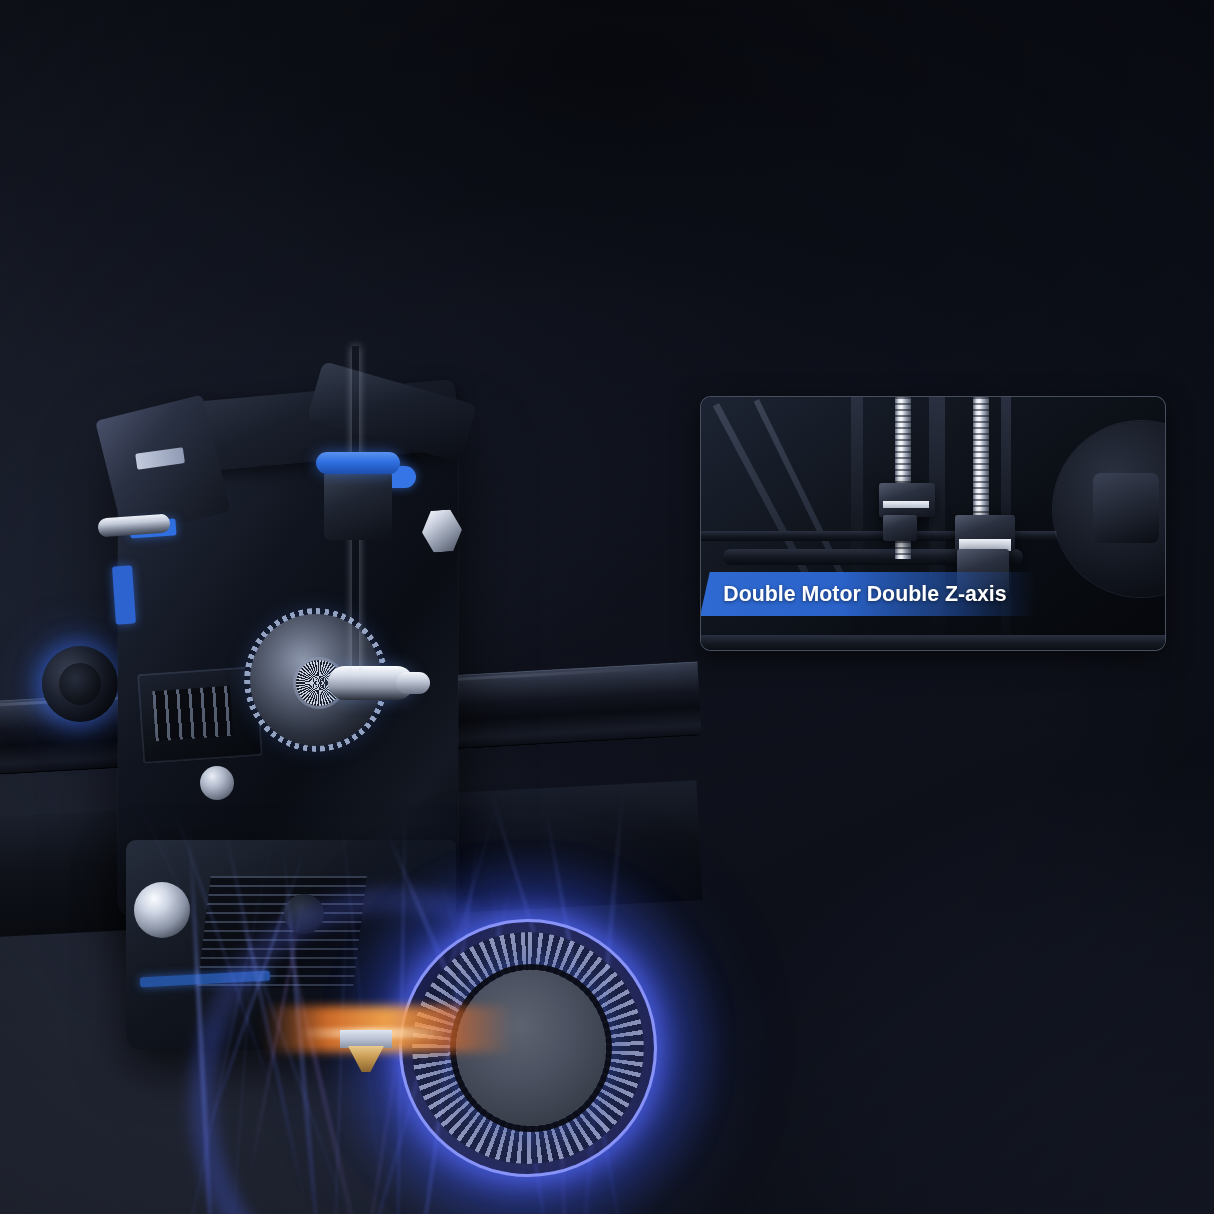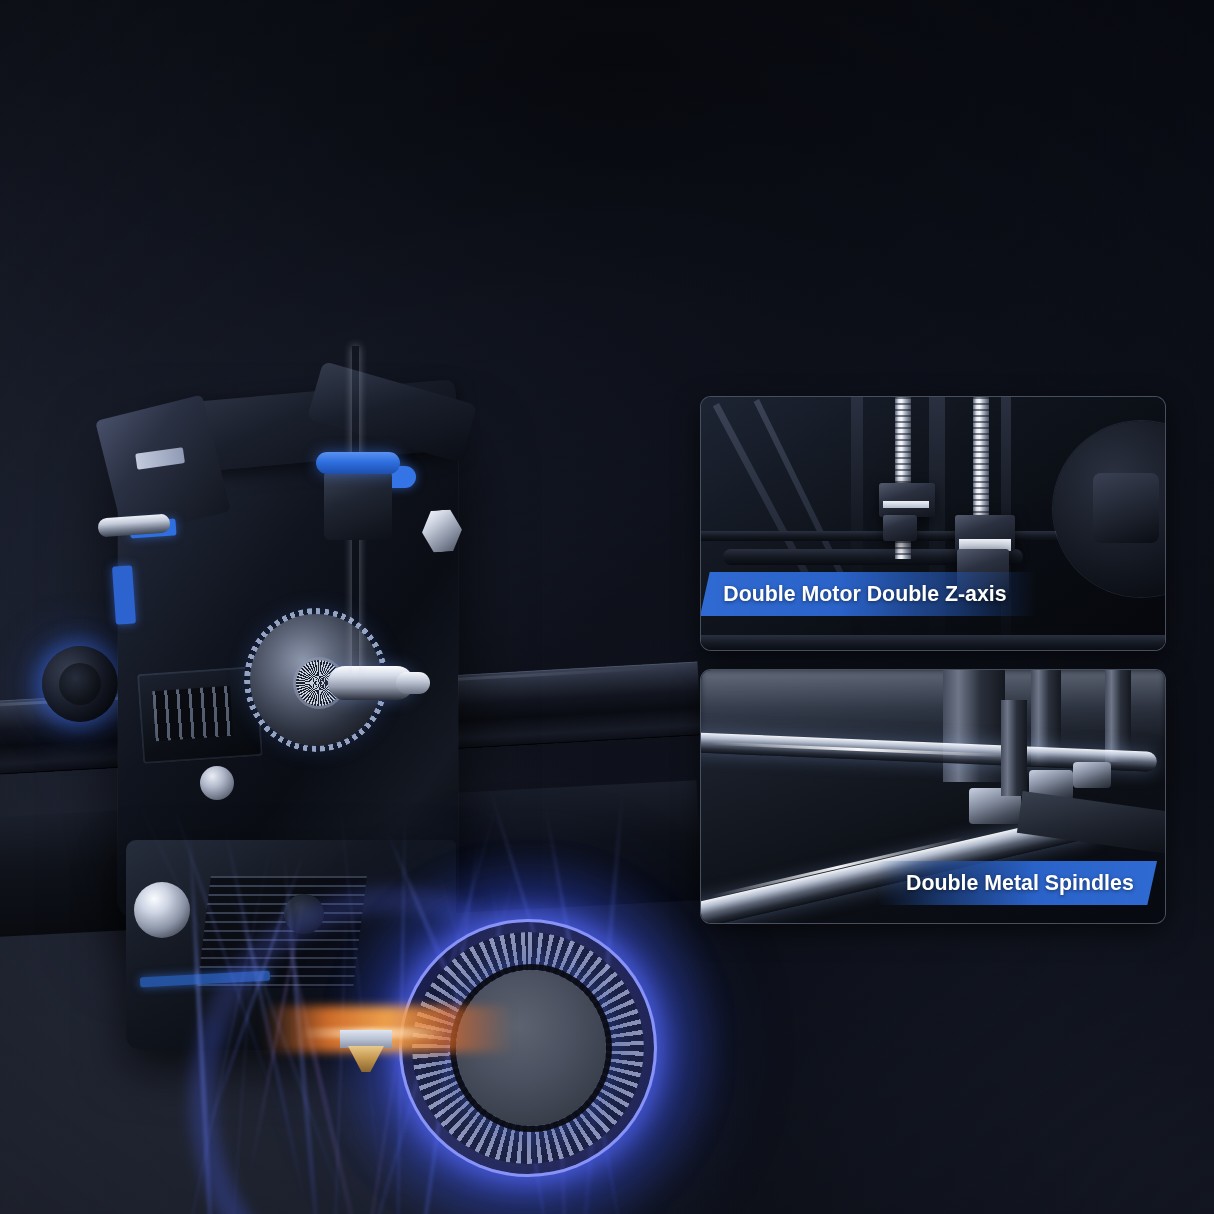--- a/index.html
+++ b/index.html
@@ -550,40 +550,16 @@
         <div class="zmotor" style="left:256px;top:152px;width:52px;height:46px;"></div>
 
         <div class="spool"></div>
         <div class="zframe" style="left:0;top:238px;width:466px;height:17px;"></div>
       </div>
       <div class="cap cap-l" id="cap1">
         <span>Double Motor Double Z-axis</span>
       </div>
     </div>
 
-    <div class="panel">
-      <div class="p-art p2">
-        <div class="p2-top"></div>
-        <div class="pillar" style="left:242px;top:0;width:62px;height:112px;"></div>
-        <div class="pillar" style="left:330px;top:0;width:30px;height:96px;"></div>
-        <div class="pillar" style="left:404px;top:0;width:26px;height:92px;"></div>
-
-        <div class="spindle" style="left:-14px;top:72px;width:470px;height:20px;transform:rotate(2.4deg);"></div>
-        <div class="spindle-hi" style="left:8px;top:78px;width:300px;transform:rotate(2.4deg);"></div>
-
-        <div class="spindle" style="left:-26px;top:188px;width:430px;height:26px;transform:rotate(-13deg);"></div>
-        <div class="spindle-hi" style="left:6px;top:196px;width:260px;transform:rotate(-13deg);"></div>
-
-        <div class="bearing-block" style="left:268px;top:118px;width:52px;height:36px;"></div>
-        <div class="bearing-block" style="left:328px;top:100px;width:44px;height:30px;"></div>
-        <div class="bearing-block" style="left:372px;top:92px;width:38px;height:26px;"></div>
-
-        <div class="pillar" style="left:300px;top:30px;width:26px;height:96px;"></div>
-        <div style="position:absolute;left:318px;top:132px;width:160px;height:42px;transform:rotate(8deg);background:linear-gradient(160deg,#39404e,#1a1f29 60%,#0c0f15);"></div>
-      </div>
-      <div class="cap cap-r" id="cap2">
-        <span>Double Metal Spindles</span>
-      </div>
-    </div>
 
 
   </div>
 </div>
 
 </body></html>

